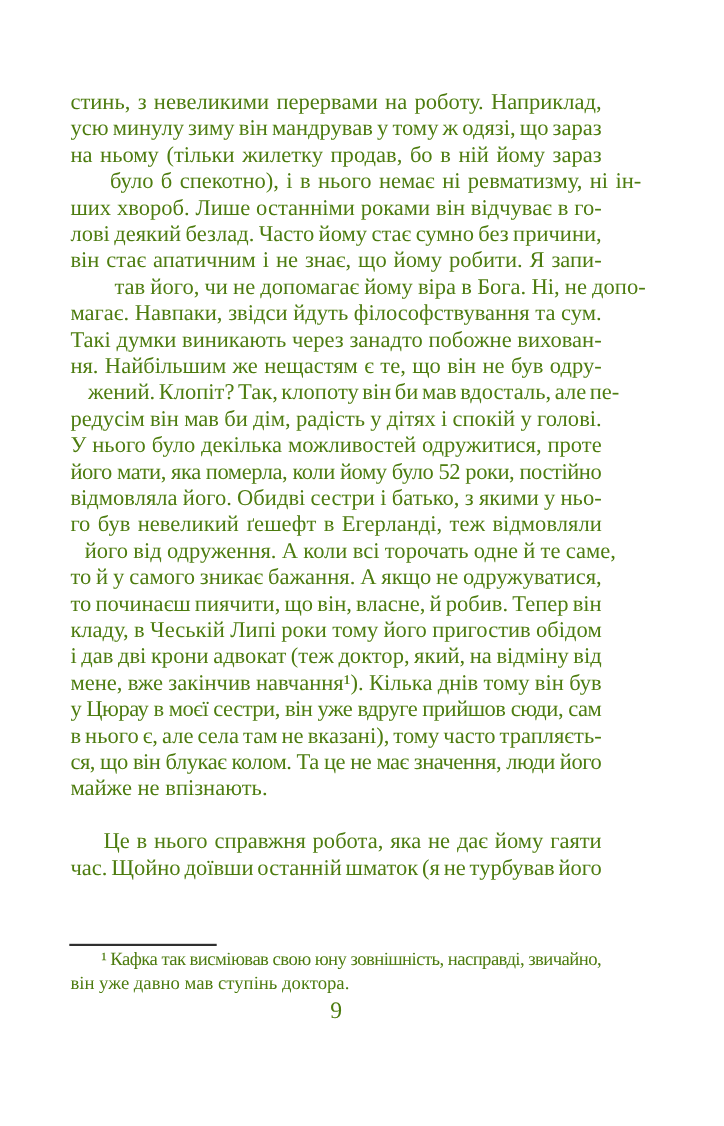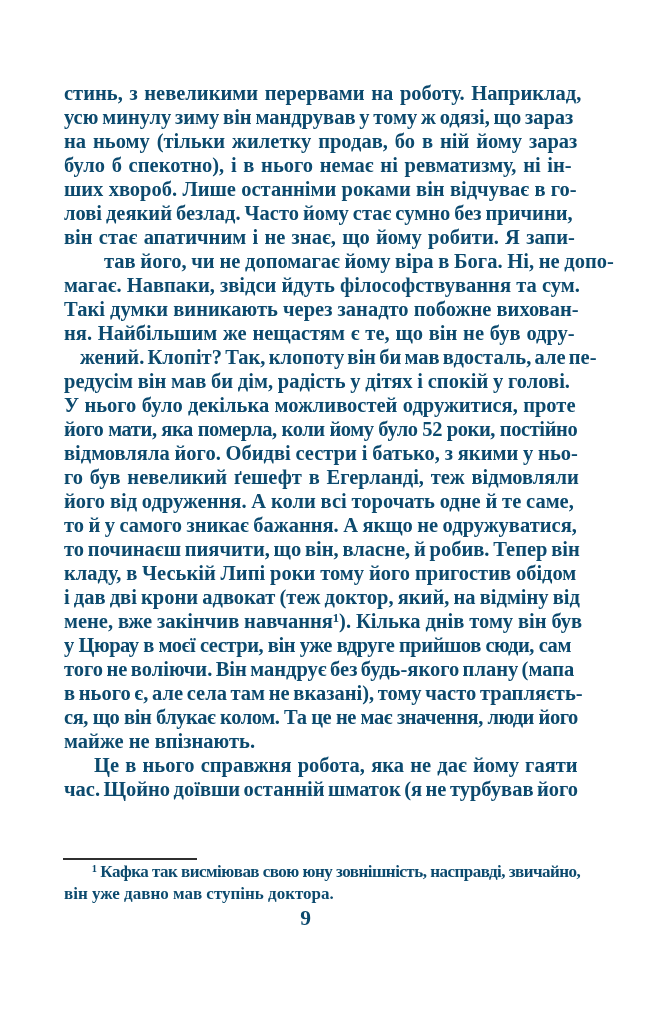--- a/index.html
+++ b/index.html
@@ -53,51 +53,50 @@
     top: 903px;
     width: 483px;
     text-align: center;
     font-size: 21.5px;
     line-height: 30px;
   }
 </style>
 </head>
 <body>
 
-<div class="page" style="background: rgb(255, 255, 255); color: #0c4a6e; font-weight: bold;">
+<div class="page" style="background: rgb(255, 255, 255); color: #4d7c0f;">
   <div class="text-column">
       <div class="line" style="word-spacing: 1.51562px;"><span>стинь, з невеликими перервами на роботу. Наприклад,</span></div>
       <div class="line" style="word-spacing: -1.33594px;"><span>усю минулу зиму він мандрував у тому ж одязі, що зараз</span></div>
       <div class="line" style="word-spacing: 1.79514px;"><span>на ньому (тільки жилетку продав, бо в ній йому зараз</span></div>
-      <div class="line" style="word-spacing: 1.58125px;"><span>було б спекотно), і в нього немає ні ревматизму, ні ін-</span></div>
+      <div class="line" style="word-spacing: 1.58125px; margin-left: 36px;"><span>було б спекотно), і в нього немає ні ревматизму, ні ін-</span></div>
       <div class="line" style="word-spacing: 0.189453px;"><span>ших хвороб. Лише останніми роками він відчуває в го-</span></div>
       <div class="line" style="word-spacing: -1.13477px;"><span>лові деякий безлад. Часто йому стає сумно без причини,</span></div>
       <div class="line" style="word-spacing: 1.14062px;"><span>він стає апатичним і не знає, що йому робити. Я запи-</span></div>
       <div class="line" style="word-spacing: -0.409091px; margin-left: 40px;"><span>тав його, чи не допомагає йому віра в Бога. Ні, не допо-</span></div>
       <div class="line" style="word-spacing: 0.0442708px;"><span>магає. Навпаки, звідси йдуть філософствування та сум.</span></div>
       <div class="line" style="word-spacing: 0.0729167px;"><span>Такі думки виникають через занадто побожне вихован-</span></div>
       <div class="line" style="word-spacing: 0.6625px;"><span>ня. Найбільшим же нещастям є те, що він не був одру-</span></div>
       <div class="line" style="word-spacing: -1.89757px; margin-left: 16px;"><span>жений. Клопіт? Так, клопоту він би мав вдосталь, але пе-</span></div>
       <div class="line" style="word-spacing: -0.350852px;"><span>редусім він мав би дім, радість у дітях і спокій у голові.</span></div>
       <div class="line" style="word-spacing: 0.25px;"><span>У нього було декілька можливостей одружитися, проте</span></div>
       <div class="line" style="letter-spacing: -0.415057px;"><span>його мати, яка померла, коли йому було 52 роки, постійно</span></div>
       <div class="line" style="word-spacing: -0.321181px;"><span>відмовляла його. Обидві сестри і батько, з якими у ньо-</span></div>
       <div class="line" style="word-spacing: 1.62946px;"><span>го був невеликий ґешефт в Егерланді, теж відмовляли</span></div>
-      <div class="line" style="word-spacing: -0.315625px;"><span>його від одруження. А коли всі торочать одне й те саме,</span></div>
+      <div class="line" style="word-spacing: -0.315625px; margin-left: 13px;"><span>його від одруження. А коли всі торочать одне й те саме,</span></div>
       <div class="line" style="word-spacing: -0.701389px;"><span>то й у самого зникає бажання. А якщо не одружуватися,</span></div>
       <div class="line" style="word-spacing: -1.34722px;"><span>то починаєш пиячити, що він, власне, й робив. Тепер він</span></div>
       <div class="line" style="word-spacing: -0.255859px; text-align: center;"><span>кладу, в Чеській Липі роки тому його пригостив обідом</span></div>
       <div class="line" style="word-spacing: -0.9625px;"><span>і дав дві крони адвокат (теж доктор, який, на відміну від</span></div>
       <div class="line" style="word-spacing: -0.269531px;"><span>мене, вже закінчив навчання¹). Кілька днів тому він був</span></div>
       <div class="line" style="letter-spacing: -0.458623px;"><span>у Цюрау в моєї сестри, він уже вдруге прийшов сюди, сам</span></div>
-      <div class="line" style="word-spacing: -1.73633px;"><span>того не воліючи. Він мандрує без будь-якого плану (мапа</span></div>
       <div class="line" style="word-spacing: -1.4625px;"><span>в нього є, але села там не вказані), тому часто трапляєть-</span></div>
       <div class="line" style="letter-spacing: -0.445592px;"><span>ся, що він блукає колом. Та це не має значення, люди його</span></div>
       <div class="line no-fit"><span>майже не впізнають.</span></div>
-      <div class="line indent" style="word-spacing: 1.07292px;"><span>Це в нього справжня робота, яка не дає йому гаяти</span></div>
+      <div class="line indent" style="word-spacing: 1.07292px; margin-top: 24px;"><span>Це в нього справжня робота, яка не дає йому гаяти</span></div>
       <div class="line" style="word-spacing: -1.67578px;"><span>час. Щойно доївши останній шматок (я не турбував його</span></div>
     </div>
 
   <div class="footnote-rule"></div>
 
   <div class="footnote">
       <div class="line indent" style="letter-spacing: -0.511657px;"><span>¹ Кафка так висміював свою юну зовнішність, насправді, звичайно,</span></div>
       <div class="line no-fit"><span>він уже давно мав ступінь доктора.</span></div>
     </div>
 

